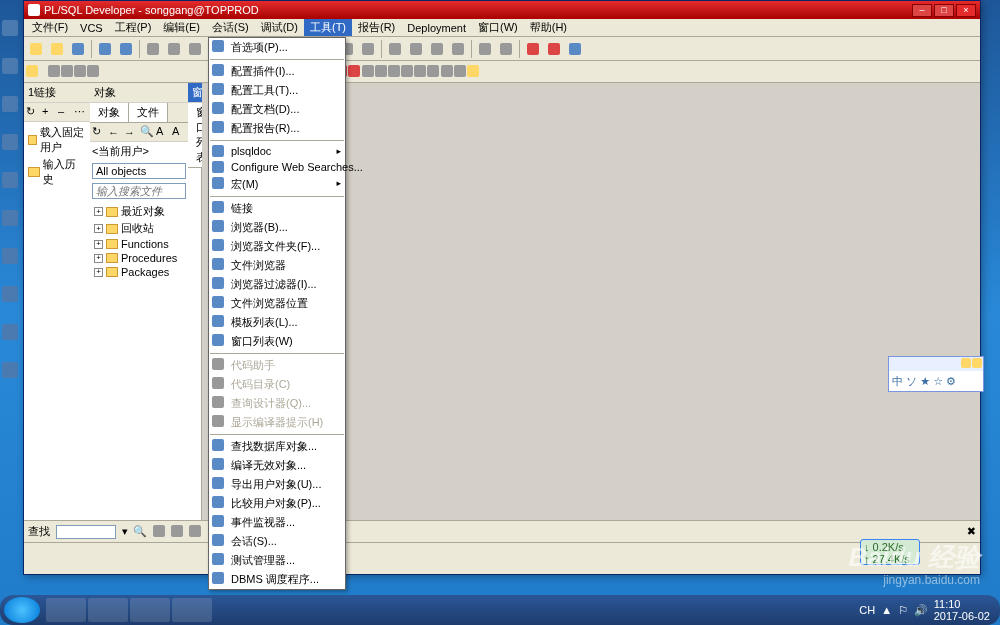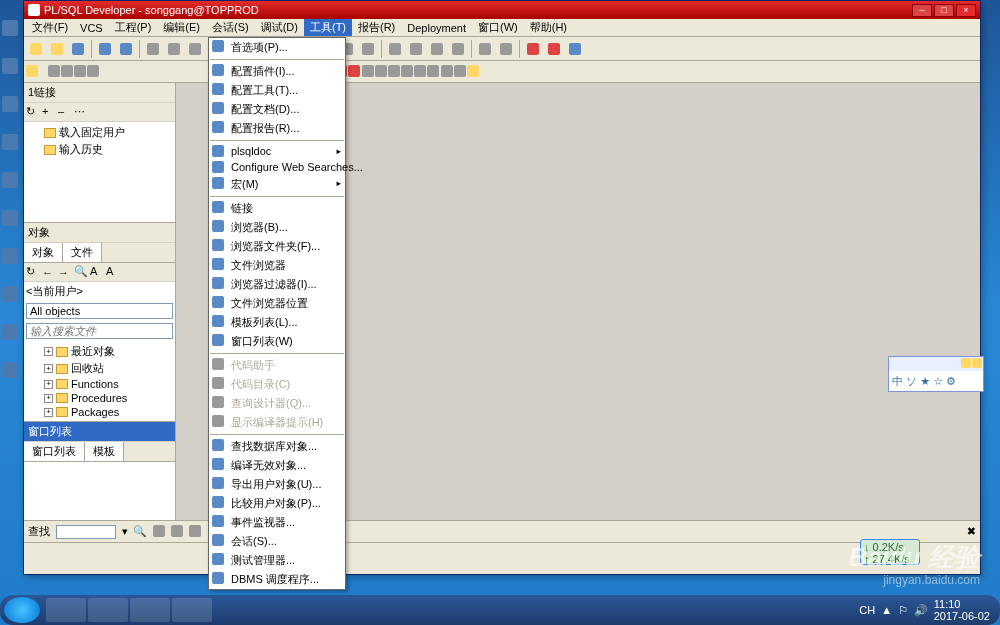--- a/index.html
+++ b/index.html
@@ -14,27 +14,27 @@
 .winbtns span{width:20px;height:13px;background:#d44;border:1px solid #800;display:flex;align-items:center;justify-content:center;color:#fff;font-size:9px;}
 .winbtns span.close{background:#e52b2b;}
 .menubar{height:18px;background:#ece9d8;display:flex;align-items:center;padding:0 2px;border-bottom:1px solid #aca899;}
 .menubar span{padding:1px 6px;cursor:default;}
 .menubar span.active{background:#316ac5;color:#fff;}
 .toolbar{height:24px;background:#ece9d8;border-bottom:1px solid #aca899;display:flex;align-items:center;padding:0 2px;gap:1px;}
 .toolbar .tbtn{width:20px;height:20px;display:flex;align-items:center;justify-content:center;border:1px solid transparent;}
 .toolbar .sep{width:1px;height:18px;background:#aca899;margin:0 2px;}
 .toolbar2{height:22px;background:#ece9d8;border-bottom:1px solid #aca899;display:flex;align-items:center;padding:0 2px;gap:1px;}
 .main-area{display:flex;height:calc(100% - 110px);}
-.left-panel{width:152px;background:#fff;border-right:1px solid #aca899;display:flex;flex-direction:column;}
+.left-panel{width:178px;background:#fff;border-right:1px solid #aca899;display:flex;}
 .panel-section{border-bottom:1px solid #aca899;}
 .panel-header{background:#ece9d8;padding:2px 4px;font-size:11px;border-bottom:1px solid #d4d0c8;}
 .mini-toolbar{background:#ece9d8;padding:2px;display:flex;gap:2px;border-bottom:1px solid #d4d0c8;}
 .mini-toolbar span{width:14px;height:14px;display:inline-block;}
 .tree{padding:2px 4px;font-size:11px;}
-.tree-item{padding:1px 0;display:flex;align-items:center;gap:3px;margin-left:16px;}
+.tree-item{padding:1px 0;display:flex;align-items:center;gap:3px;}
 .tree-item .folder{width:12px;height:10px;background:#ffd766;border:1px solid #cc9933;}
 .tree-item .expand{width:9px;height:9px;border:1px solid #888;display:flex;align-items:center;justify-content:center;font-size:8px;line-height:1;}
 .tabs{display:flex;background:#ece9d8;border-bottom:1px solid #aca899;}
 .tabs span{padding:2px 8px;border-right:1px solid #aca899;background:#fff;}
 .input-line{padding:2px;}
 .input-line input{width:100%;border:1px solid #7f9db9;padding:1px 3px;font-size:11px;}
 .center-panel{flex:1;background:#d4d0c8;position:relative;}
 .dropdown-menu{position:absolute;left:184px;top:36px;width:138px;background:#fff;border:1px solid #666;box-shadow:2px 2px 4px rgba(0,0,0,.3);z-index:100;}
 .dropdown-menu .mi{padding:2px 4px 2px 22px;position:relative;font-size:11px;white-space:nowrap;cursor:default;}
 .dropdown-menu .mi .micon{position:absolute;left:3px;top:2px;width:14px;height:14px;}

